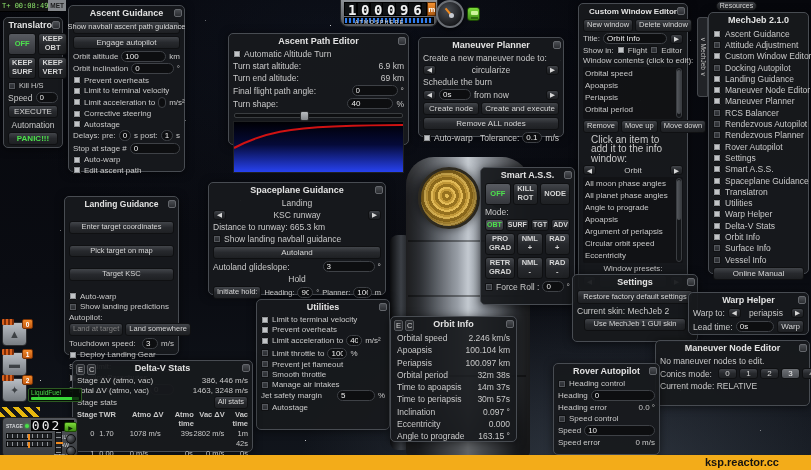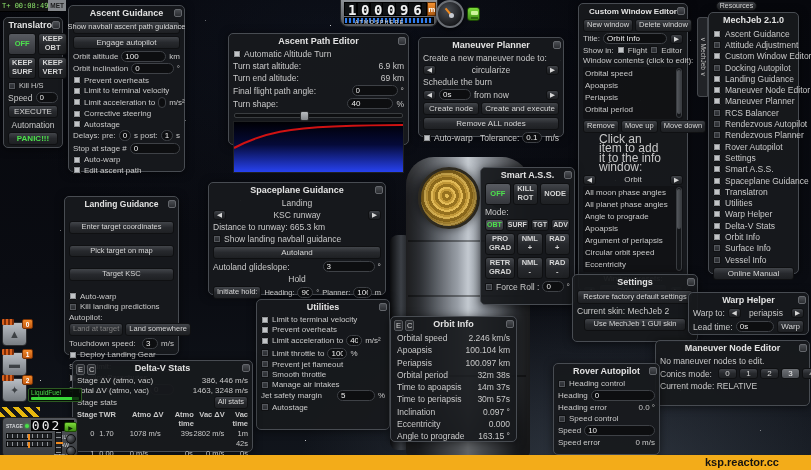--- a/index.html
+++ b/index.html
@@ -123,21 +123,21 @@
   #settings{left:572px;top:274px;width:126px;height:68px;}
   #warp-helper{left:688px;top:292px;width:121px;height:43px;}
   #mne{left:655px;top:340px;width:155px;height:66px;}
   .conics{display:inline-flex;gap:2px;margin-left:3px;}
   .conics .btn{width:19px;height:11px;padding:0;}
   #rover{left:553px;top:363px;width:107px;height:92px;}
   #rover .row{font-size:8px;}
 
   
   #resources-btn{position:absolute;left:716px;top:1px;width:41px;height:10px;z-index:3;border-radius:5px;font-size:7px;}
-  #mj-menu{left:708px;top:12px;width:91px;height:262px;padding-bottom:3px;}
+  #mj-menu{left:708px;top:12px;width:101px;height:262px;padding-bottom:3px;}
   .mi{display:flex;align-items:center;gap:4px;height:11.3px;font-size:8.5px;white-space:nowrap;}
   #mj-tab{position:absolute;left:-12px;top:4px;width:11px;height:80px;background:#212327;border:1px solid #46494e;
     border-radius:3px 0 0 3px;writing-mode:vertical-rl;text-orientation:mixed;font-size:6.5px;color:#c0c0c0;
     display:flex;align-items:center;justify-content:center;}
 
   
   #hud-timer{position:absolute;left:0;top:0;width:60px;height:12px;z-index:4;display:flex;align-items:stretch;
     background:#141414;border-bottom:1px solid #000;border-right:1px solid #000;}
   .hz{width:7px;background:repeating-linear-gradient(45deg,#e8b80e 0 3px,#1a1a1a 3px 6px);}
   #met-time{flex:1;color:#8be06a;font-family:"DejaVu Sans Mono",monospace;font-size:7px;line-height:12px;padding-left:2px;white-space:nowrap;}
@@ -476,21 +476,21 @@
       </div>
     <div class="scroll">
         <div class="thumb" style="top:1px;height:44px"></div>
       </div>
   </div>
   <div class="row" style="gap:2px">
       <button class="btn fs7">Remove</button>
       <button class="btn fs7">Move up</button>
       <button class="btn fs7">Move down</button>
     </div>
-  <div style="font-size:12px;line-height:9.5px;margin:2px 16px;white-space:normal">Click an item to add it to the info window:</div>
+  <div style="font-size:10px;line-height:9.5px;margin:2px 8px;white-space:normal">Click an item to add it to the info window:</div>
   <div class="row">
       <button class="btn arrow">◀</button>
       <span class="flex1" style="text-align:center">Orbit</span>
       <button class="btn arrow">▶</button>
     </div>
   <div class="listbox" style="height:86px">
     <div>
 
     <div class="li">All moon phase angles</div>
         <div class="li">All planet phase angles</div>
@@ -667,21 +667,21 @@
   <div class="ptitle" style="font-size:8.5px">Landing Guidance<span class="closebox"></span></div>
   <button class="btn block fs7">Enter target coordinates</button>
   <button class="btn block fs7">Pick target on map</button>
   <button class="btn block fs7">Target KSC</button>
   <div class="row">
       <span class="chk on"></span>
       <span>Auto-warp</span>
     </div>
   <div class="row">
       <span class="chk"></span>
-      <span>Kill landing predictions</span>
+      <span>Show landing predictions</span>
     </div>
   <div class="row">
       <span>Autopilot:</span>
     </div>
   <div class="row" style="gap:2px">
       <button class="btn disabled fs7">Land at target</button>
       <button class="btn flex1 fs7">Land somewhere</button>
     </div>
   <div class="row">
       <span>Touchdown speed:</span>

